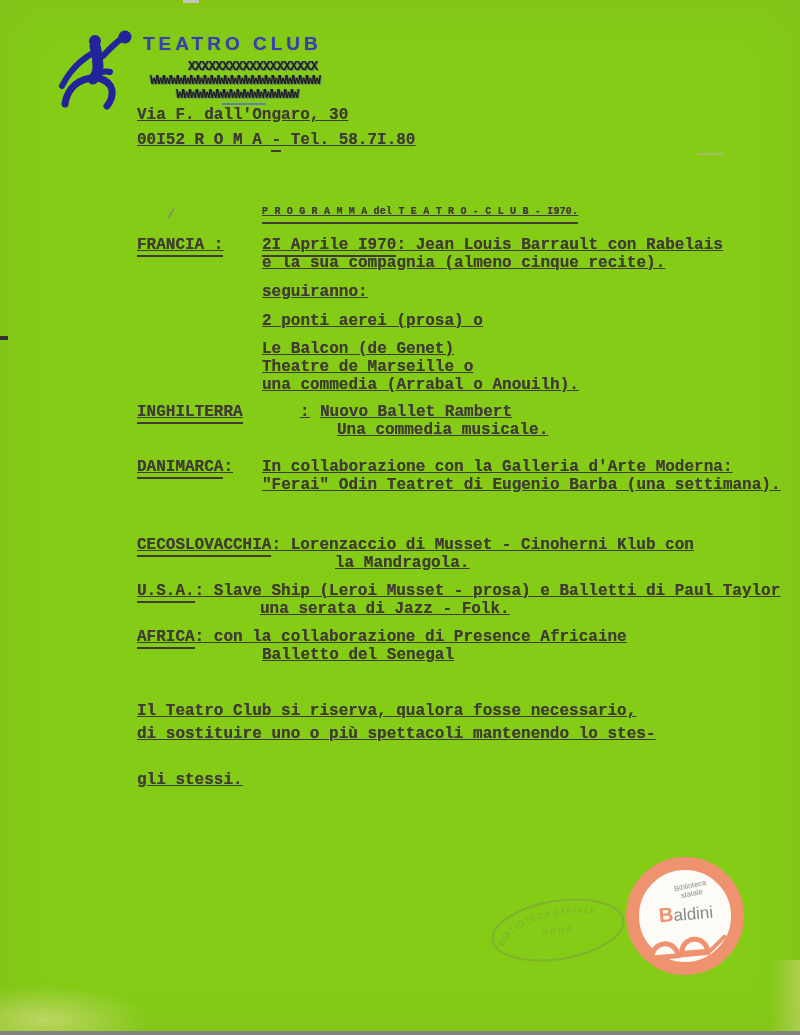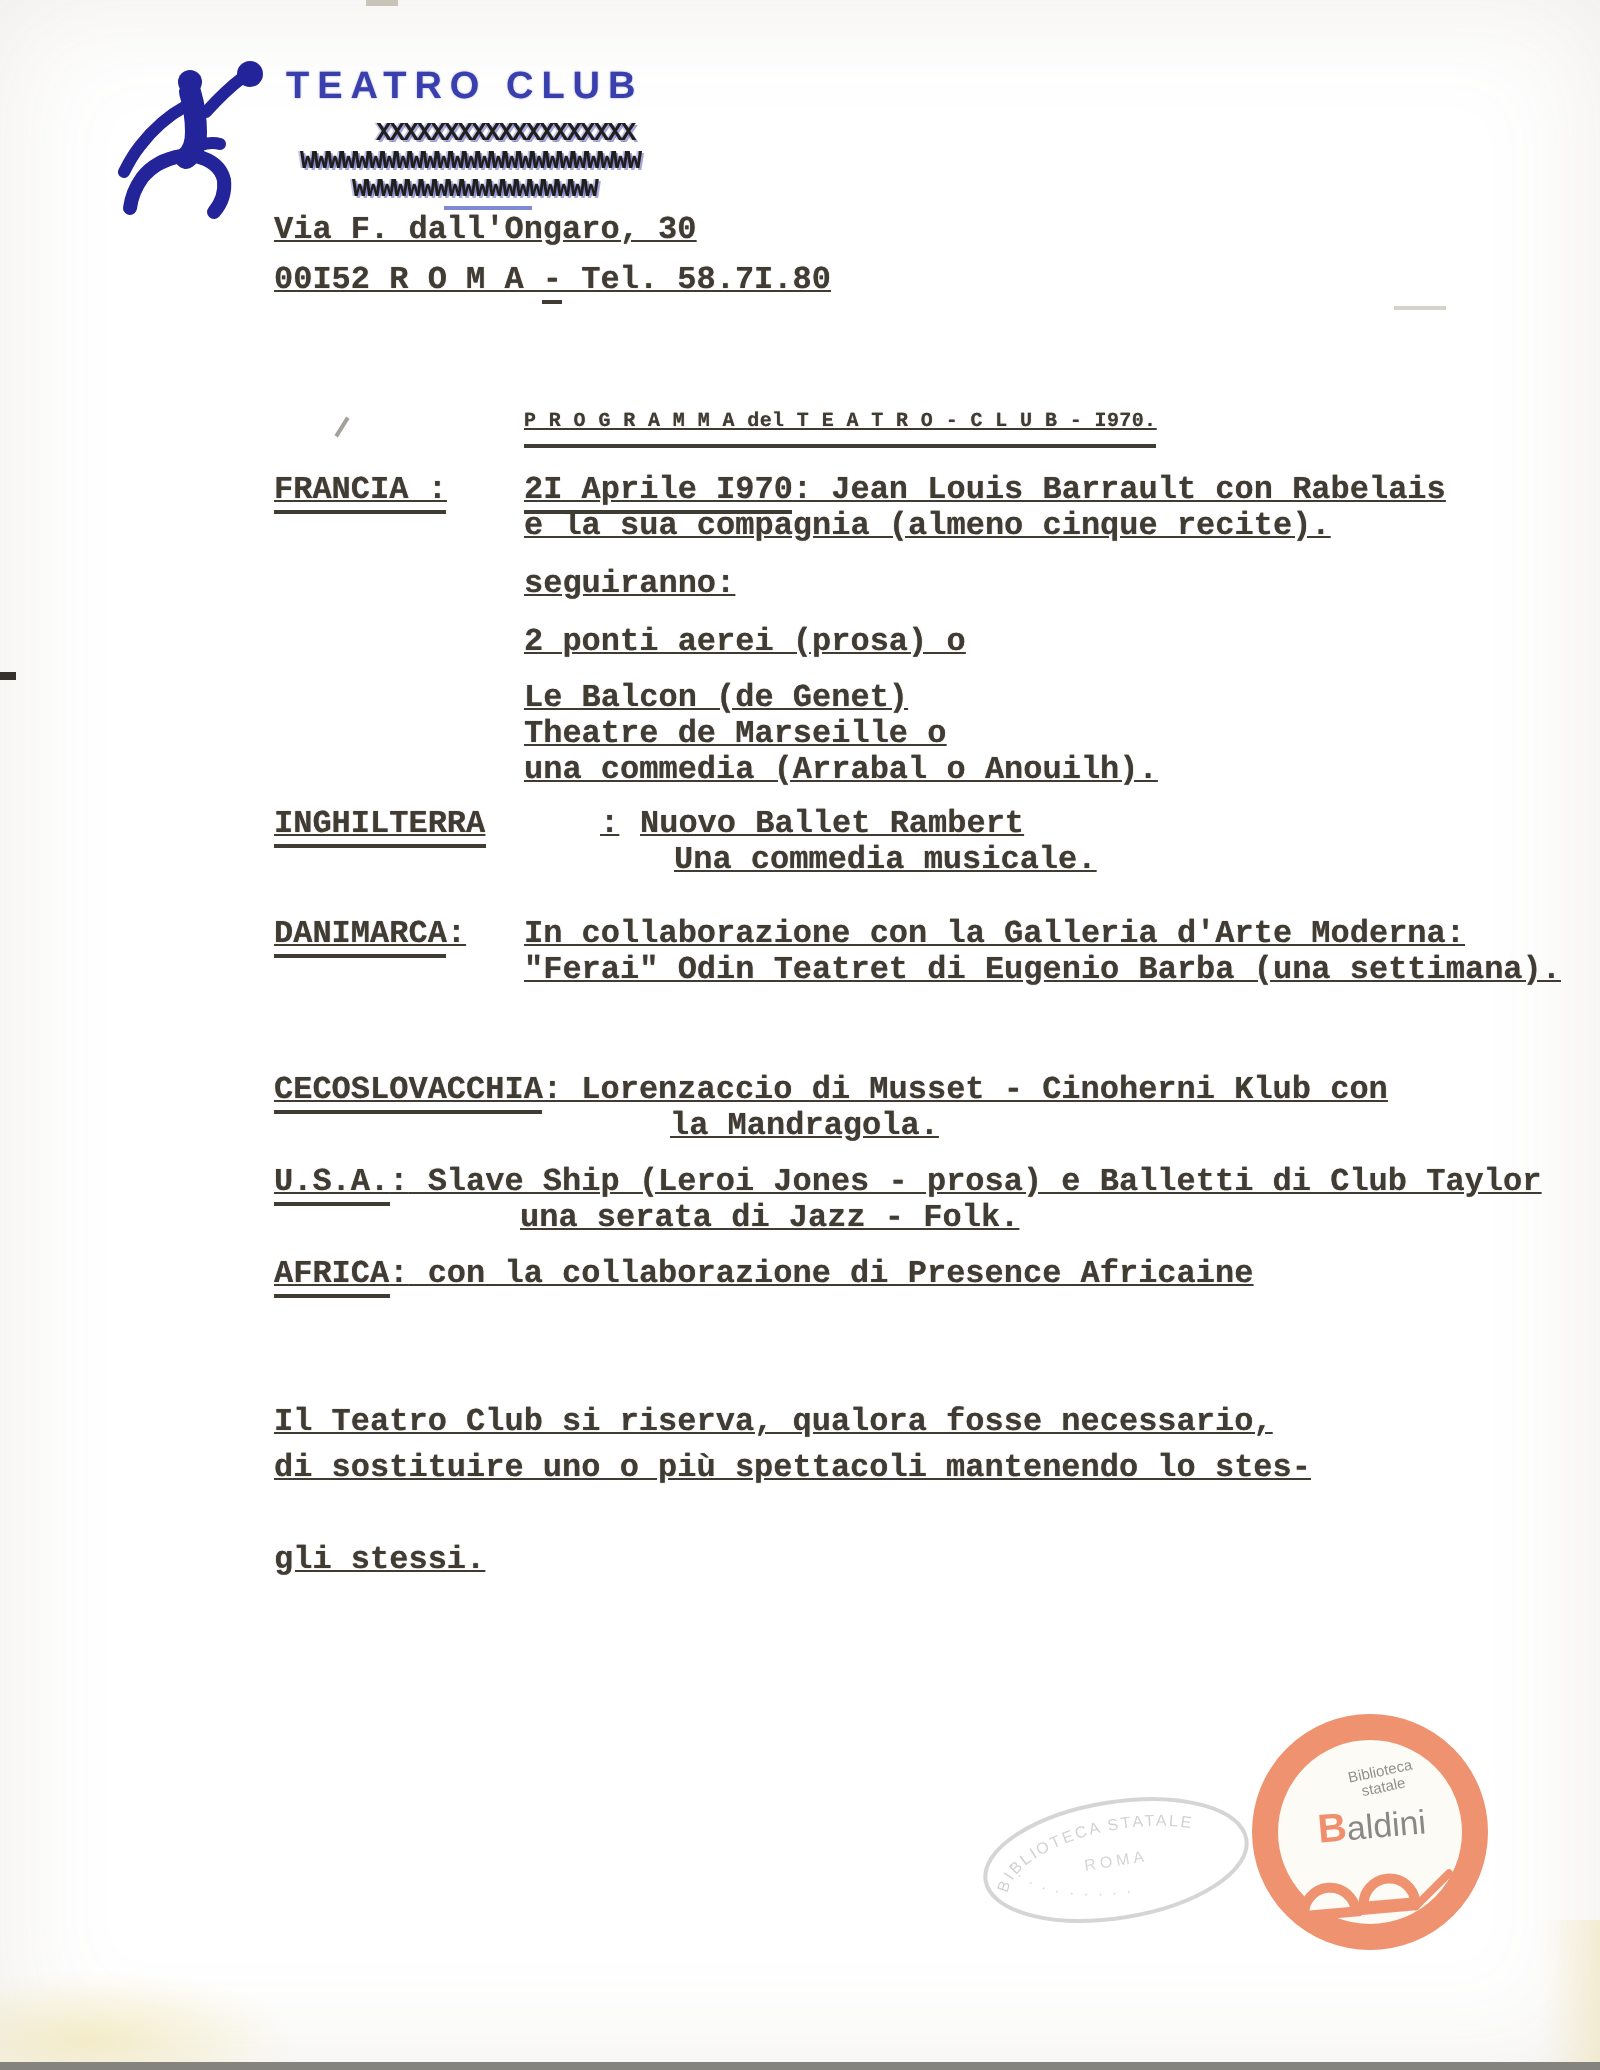--- a/index.html
+++ b/index.html
@@ -1,17 +1,17 @@
 <!DOCTYPE html>
 <html><head>
 <meta charset="utf-8">
 <style>
   html,body{margin:0;padding:0;background:#9e9a92;}
   #page{position:relative;width:800px;height:1035px;margin:0 auto;overflow:hidden;
-        background:#ffffff;
+        background:#84cc16;
         box-shadow:inset 0 0 60px rgba(120,110,80,.12);}
   .t{position:absolute;font-family:"Liberation Mono","DejaVu Sans Mono",monospace;
      font-weight:bold;font-size:16px;line-height:19px;color:#403b33;white-space:pre;
      text-shadow:0 0 .5px rgba(64,59,51,.75);text-decoration:underline;}
   .ul{border-bottom:2px solid currentColor;padding-bottom:1px;}
   .title{font-size:10px;letter-spacing:.2px;}
   .brand{position:absolute;left:143px;top:33px;font-family:"Liberation Sans","DejaVu Sans",sans-serif;
          font-weight:bold;font-size:19px;letter-spacing:4px;color:#3a3fae;
          text-shadow:0 0 1px rgba(58,63,174,.5);}
   .struck{position:absolute;font-family:"Liberation Mono","DejaVu Sans Mono",monospace;
@@ -78,24 +78,25 @@
   <div class="t" style="left:337px;top:421px">Una commedia musicale.</div>
 
   <div class="t" style="left:137px;top:458px"><span class="ul">DANIMARCA</span><span>:</span></div>
   <div class="t" style="left:262px;top:458px">In collaborazione con la Galleria d'Arte Moderna:</div>
   <div class="t" style="left:262px;top:476px">"Ferai" Odin Teatret di Eugenio Barba (una settimana).</div>
 
 
   <div class="t" style="left:137px;top:536px"><span class="ul">CECOSLOVACCHIA</span><span>:</span><span> Lorenzaccio di Musset - Cinoherni Klub con</span></div>
   <div class="t" style="left:335px;top:554px">la Mandragola.</div>
 
-  <div class="t" style="left:137px;top:582px"><span class="ul">U.S.A.</span><span>:</span><span> Slave Ship (Leroi Jones - prosa) e Balletti di Club Taylor</span></div>
+  <div class="t" style="left:137px;top:582px"><span class="ul">U.S.A.</span><span>:</span><span> Slave Ship (Leroi Musset - prosa) e Balletti di Paul Taylor</span></div>
   <div class="t" style="left:137px;top:628px"><span class="ul">AFRICA</span><span>:</span><span> con la collaborazione di Presence Africaine</span></div>
 
   <div class="t" style="left:260px;top:600px">una serata di Jazz - Folk.</div>
+  <div class="t" style="left:262px;top:646px">Balletto del Senegal</div>
 
   <div class="t" style="left:137px;top:702px">Il Teatro Club si riserva, qualora fosse necessario,</div>
   <div class="t" style="left:137px;top:725px">di sostituire uno o più spettacoli mantenendo lo stes-</div>
   <div class="t" style="left:137px;top:771px">gli stessi.</div>
 
   <svg id="ovalstamp" width="180" height="100" viewBox="0 0 180 100">
     <g transform="rotate(-9 90 50)" fill="none">
       <ellipse cx="90" cy="50" rx="66" ry="29" stroke="#76746d" stroke-width="2" opacity=".55"></ellipse>
       <defs>
         <path id="arcTop" d="M34 58 A 60 26 0 0 1 148 50"></path>

